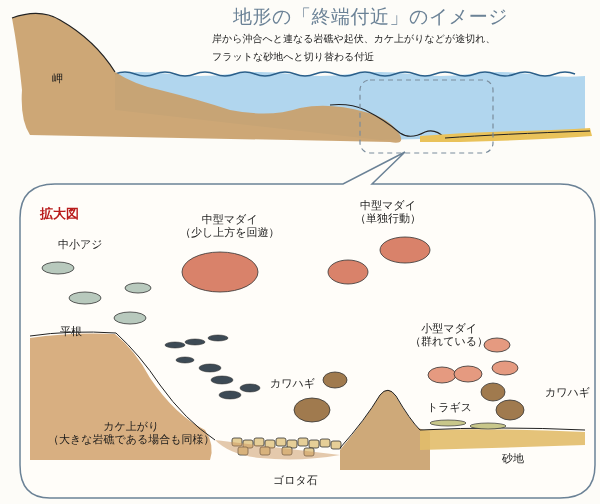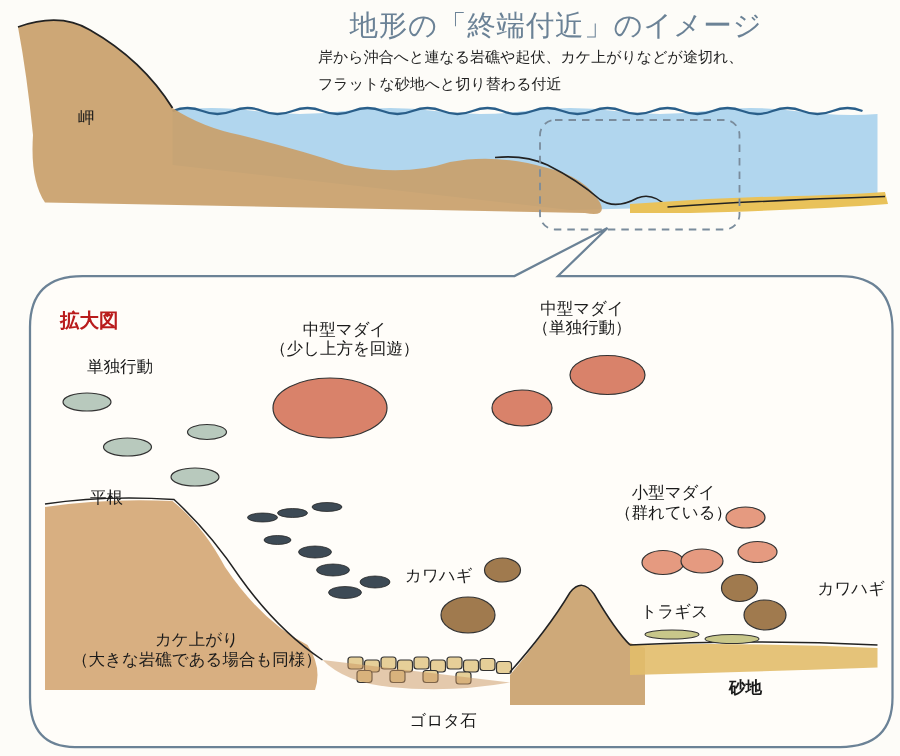--- a/index.html
+++ b/index.html
@@ -100,21 +100,21 @@
 
 <div class="abs title">地形の「終端付近」のイメージ</div>
 <div class="abs subtitle">
   <div>岸から沖合へと連なる岩礁や起伏、カケ上がりなどが途切れ、</div>
   <div>フラットな砂地へと切り替わる付近</div>
 </div>
 <div class="abs lbl" style="left:52px;top:72px;">岬</div>
 
 <div class="abs zoom-title">拡大図</div>
 
-<div class="abs lbl" style="left:58px;top:238px;">単独行動</div>
+<div class="abs lbl" style="left:58px;top:238px;">中小アジ</div>
 
 <div class="abs lbl" style="left:180px;top:213px;">
   <div>中型マダイ</div>
   <div>（少し上方を回遊）</div>
 </div>
 
 <div class="abs lbl" style="left:355px;top:199px;">
   <div>中型マダイ</div>
   <div>（単独行動）</div>
 </div>
@@ -129,13 +129,13 @@
 <div class="abs lbl" style="left:270px;top:377px;">カワハギ</div>
 <div class="abs lbl" style="left:545px;top:386px;">カワハギ</div>
 <div class="abs lbl" style="left:427px;top:401px;text-align:right;">トラギス</div>
 
 <div class="abs lbl" style="left:48px;top:420px;">
   <div>カケ上がり</div>
   <div>（大きな岩礁である場合も同様）</div>
 </div>
 
 <div class="abs lbl" style="left:273px;top:474px;">ゴロタ石</div>
-<div class="abs lbl" style="left:486px;top:452px;font-weight:bold;">砂地</div>
+<div class="abs lbl" style="left:502px;top:452px;">砂地</div>
 
 </body></html>

